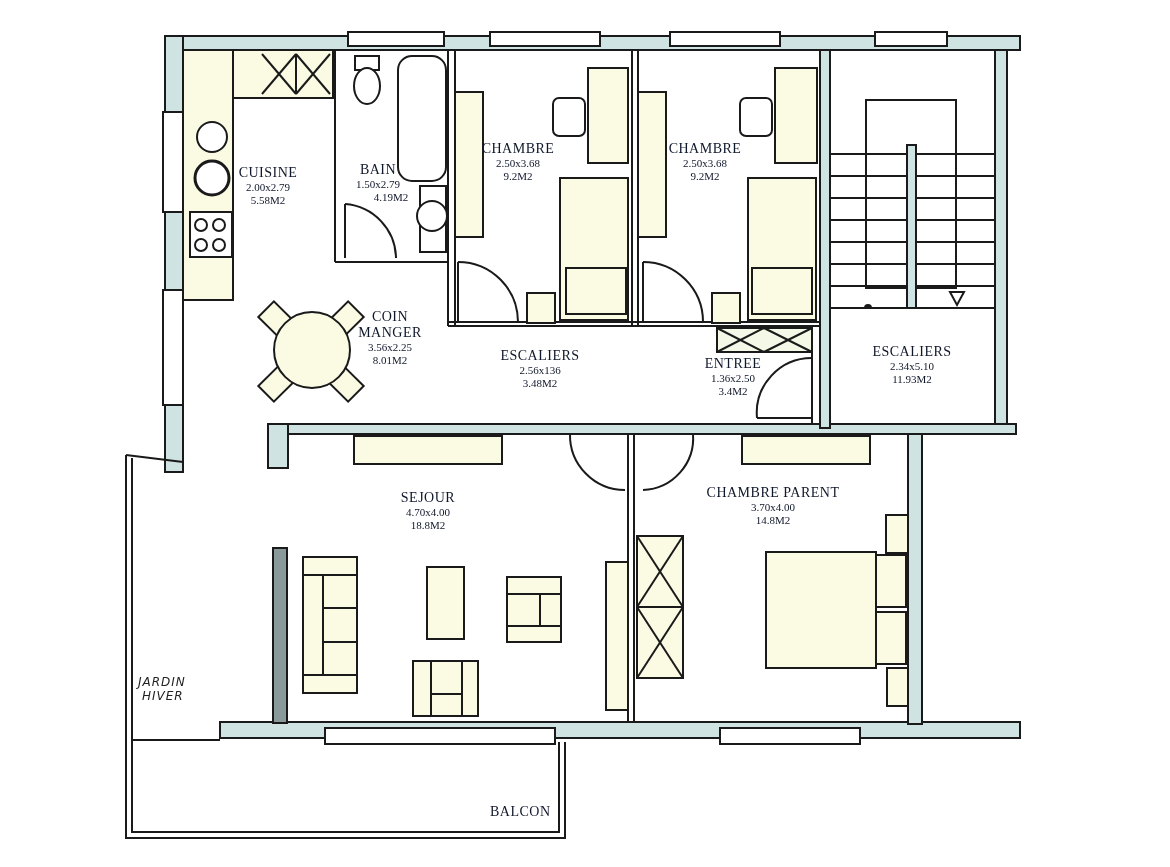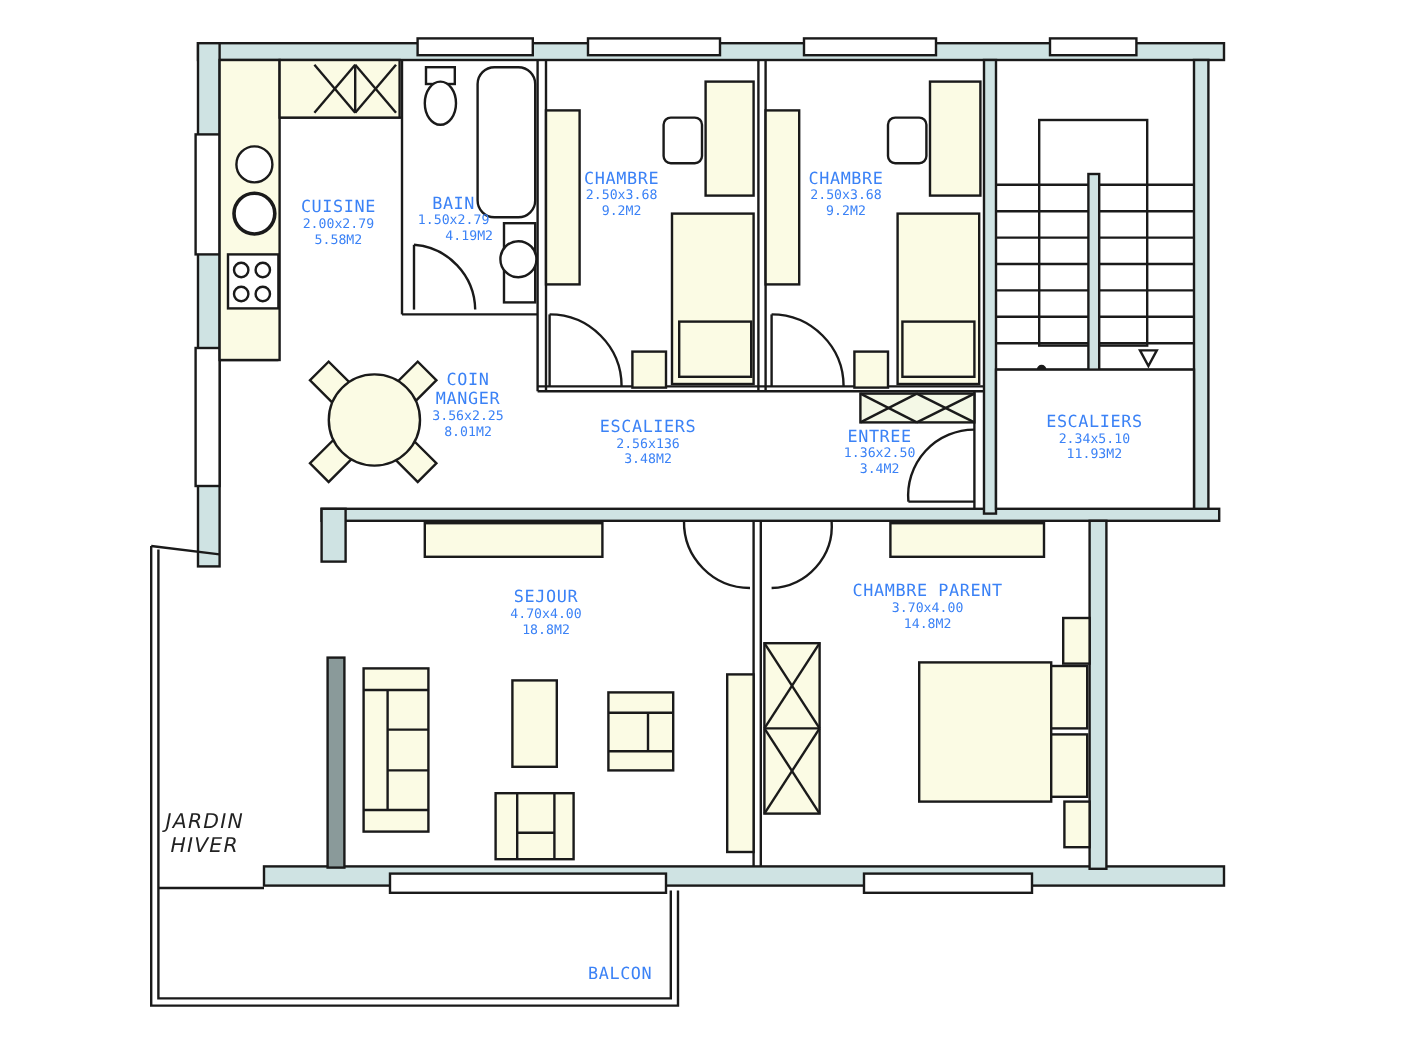--- a/index.html
+++ b/index.html
@@ -1,21 +1,21 @@
 <!DOCTYPE html>
 <html><head>
 <meta charset="utf-8">
 <style>
   html,body{margin:0;padding:0;background:#ffffff;}
   body{width:1170px;height:867px;position:relative;overflow:hidden;font-family:"DejaVu Sans Mono","Liberation Mono",monospace;}
   #plan{position:absolute;left:0;top:0;width:1170px;height:867px;}
-  .lbl{position:absolute;text-align:center;color:#3b82f6;line-height:1.15;transform:translateX(-50%);white-space:nowrap;}
+  .lbl{position:absolute;text-align:center;color:#0f172a;line-height:1.15;transform:translateX(-50%);white-space:nowrap;font-family:Liberation Serif, serif;}
   .lbl .name{font-size:14px;letter-spacing:0.5px;display:block;}
   .lbl .dim,.lbl .area{font-size:11px;display:block;}
-  .hand{position:absolute;font-family:"DejaVu Sans",sans-serif;font-size:17px;color:#222;font-style:italic;letter-spacing:1px;line-height:1.2;}
+  .hand{position:absolute;font-family:"DejaVu Sans",sans-serif;font-size:12px;color:#222;font-style:italic;letter-spacing:1px;line-height:1.2;}
 </style>
 </head>
 <body>
 
 <svg id="plan" viewBox="0 0 1170 867" xmlns="http://www.w3.org/2000/svg">
   <g fill="none" stroke="#1a1a1a" stroke-width="2">
 
     <g fill="#cfe3e3">
 
       <rect x="165" y="36" width="855" height="14"></rect>
@@ -190,21 +190,21 @@
       <line x1="683" y1="607" x2="637" y2="678"></line>
     <line x1="637" y1="607" x2="683" y2="607"></line>
     <rect x="886" y="515" width="22" height="38"></rect>
     <rect x="862" y="555" width="44" height="52"></rect>
     <rect x="862" y="612" width="44" height="52"></rect>
     <rect x="766" y="552" width="110" height="116"></rect>
     <rect x="887" y="668" width="21" height="38"></rect>
   </g>
 </svg>
 
-<div class="lbl" style="left:282px;top:165px;">
+<div class="lbl" style="left:268px;top:165px;">
   <span class="name">CUISINE</span>
   <span class="dim">2.00x2.79</span>
   <span class="area">5.58M2</span>
 </div>
 <div class="lbl" style="left:378px;top:162px;">
   <span class="name">BAIN</span>
   <span class="dim">1.50x2.79</span>
   <span class="area" style="padding-left:26px;text-align:center;">4.19M2</span>
 </div>
 <div class="lbl" style="left:518px;top:141px;">
@@ -231,21 +231,21 @@
 <div class="lbl" style="left:733px;top:356px;">
   <span class="name">ENTREE</span>
   <span class="dim">1.36x2.50</span>
   <span class="area">3.4M2</span>
 </div>
 <div class="lbl" style="left:912px;top:344px;">
   <span class="name">ESCALIERS</span>
   <span class="dim">2.34x5.10</span>
   <span class="area">11.93M2</span>
 </div>
-<div class="lbl" style="left:455px;top:490px;">
+<div class="lbl" style="left:428px;top:490px;">
   <span class="name">SEJOUR</span>
   <span class="dim">4.70x4.00</span>
   <span class="area">18.8M2</span>
 </div>
 <div class="lbl" style="left:773px;top:485px;">
   <span class="name">CHAMBRE PARENT</span>
   <span class="dim">3.70x4.00</span>
   <span class="area">14.8M2</span>
 </div>
 

